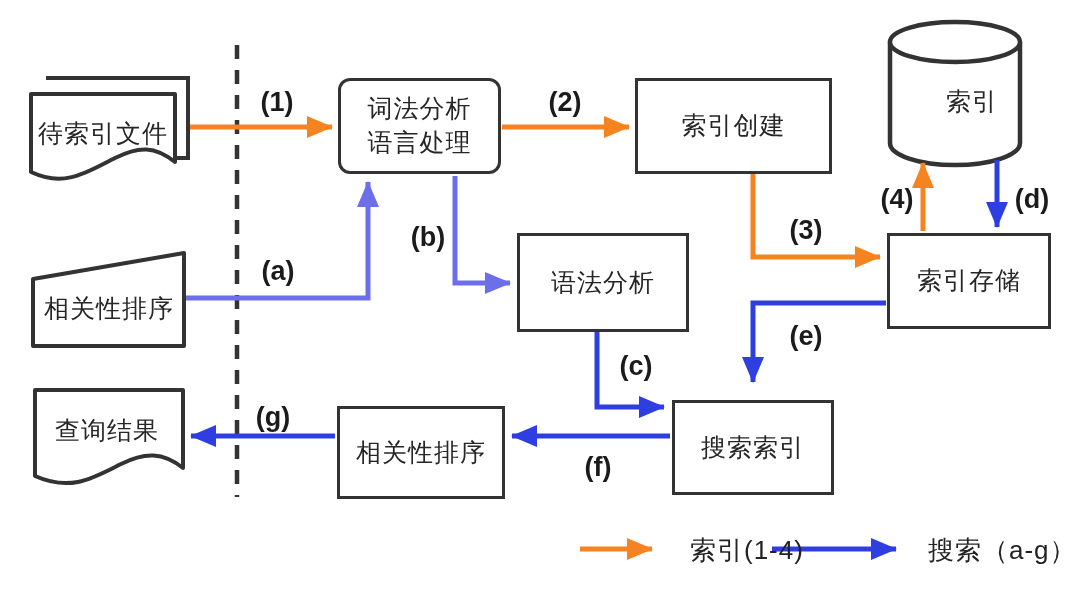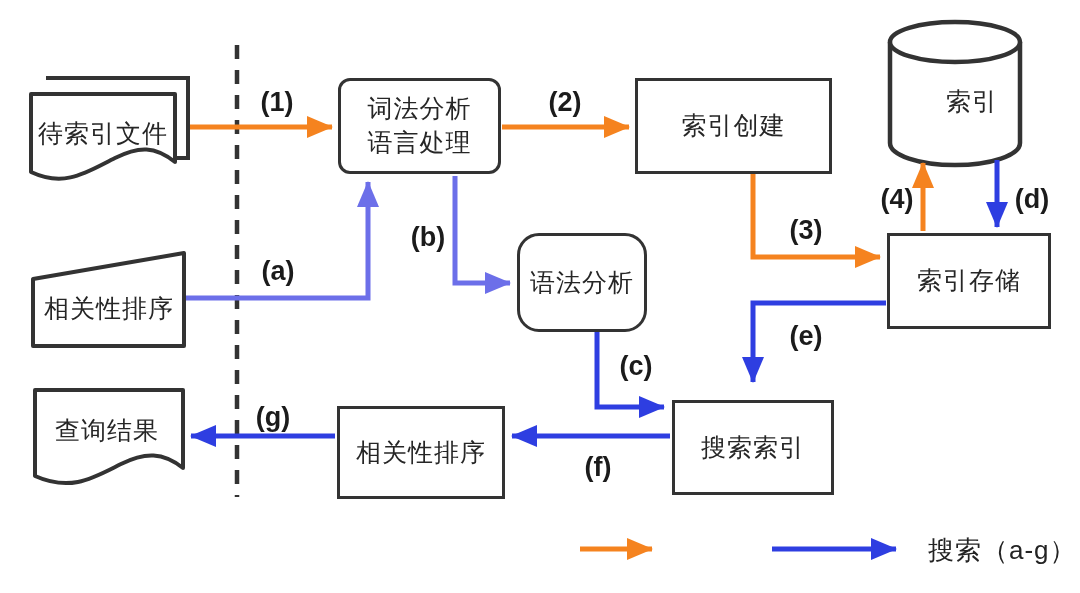--- a/index.html
+++ b/index.html
@@ -94,21 +94,21 @@
 
   <div class="node" style="left:338px;top:78px;width:163px;height:96px;border-radius:12px;">
     <div>词法分析</div>
     <div>语言处理</div>
   </div>
 
   <div class="node" style="left:635px;top:78px;width:197px;height:96px;">
     <div>索引创建</div>
   </div>
 
-  <div class="node" style="left:517px;top:233px;width:130px;height:99px;border-radius:22px;">
+  <div class="node" style="left:517px;top:233px;width:172px;height:99px;">
     <div>语法分析</div>
   </div>
 
   <div class="node" style="left:887px;top:233px;width:164px;height:96px;">
     <div>索引存储</div>
   </div>
 
   <div class="node" style="left:672px;top:400px;width:162px;height:95px;">
     <div>搜索索引</div>
   </div>
@@ -127,15 +127,16 @@
   <div class="edge-label" style="left:806px;top:230px;">(3)</div>
   <div class="edge-label" style="left:897px;top:199px;">(4)</div>
   <div class="edge-label" style="left:1032px;top:199px;">(d)</div>
   <div class="edge-label" style="left:278px;top:271px;">(a)</div>
   <div class="edge-label" style="left:428px;top:237px;">(b)</div>
   <div class="edge-label" style="left:636px;top:366px;">(c)</div>
   <div class="edge-label" style="left:806px;top:336px;">(e)</div>
   <div class="edge-label" style="left:598px;top:467px;">(f)</div>
   <div class="edge-label" style="left:273px;top:417px;">(g)</div>
 
+  <div class="legend-label" style="left:690px;top:550px;">索引(1-4)</div>
   <div class="legend-label" style="left:928px;top:550px;">搜索（a-g）</div>
 
 </div>
 
 </body></html>

